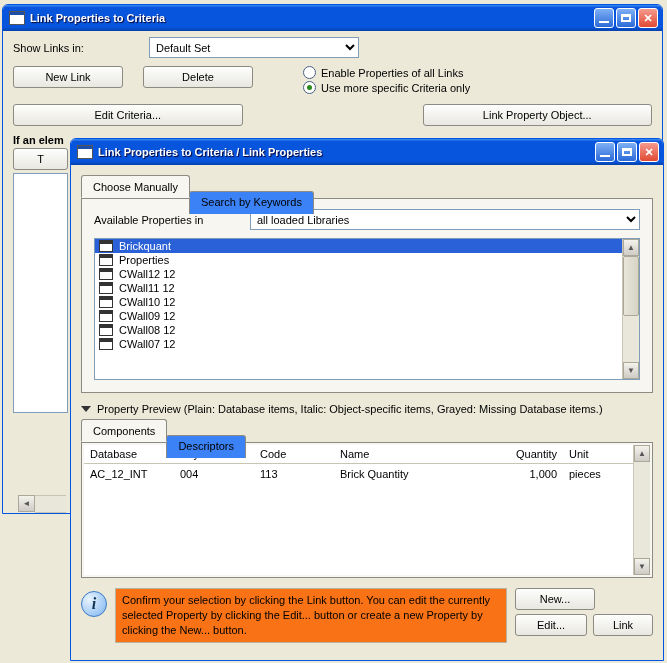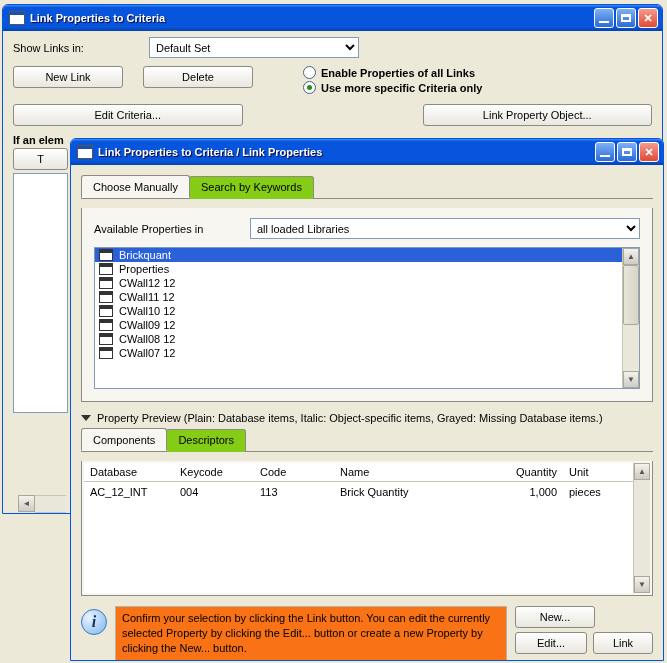--- a/index.html
+++ b/index.html
@@ -20,31 +20,31 @@
 .window-body { padding: 6px 10px; }
 
 .row { display: flex; align-items: center; margin-bottom: 8px; }
 label.lt { margin-right: 6px; }
 select.combo { height: 21px; border: 1px solid #7f9db9; background: #fff; padding: 1px 2px; }
 
 .btn { height: 22px; background: linear-gradient(to bottom,#fefefe,#e8e7e0); border: 1px solid #8b8b83; border-radius: 3px; padding: 0 10px; cursor: default; text-align:center; }
 .btn-wide { width: 110px; }
 .btn-xl { width:256px; }
 
-.radio-row { display: flex; align-items: center; gap: 5px; margin-bottom:2px;font-weight:bold; }
+.radio-row { display: flex; align-items: center; gap: 5px; margin-bottom:2px; }
 .radio { width:13px; height:13px; border-radius:50%; border:1px solid #4d6185; background:#fff; display:flex; align-items:center; justify-content:center; }
 .radio.checked::after { content:""; width:5px; height:5px; border-radius:50%; background:#2b8a1b; }
 
 .section-label { font-weight: bold; margin: 6px 0 2px; }
 
 .tabs { display:flex; border-bottom:1px solid #8b8b83; margin-top:4px; }
-.tab { padding: 4px 11px 4px; border:1px solid #8b8b83; border-bottom:none; background:#84cc16; margin-right:-1px; border-radius:3px 3px 0 0; position:relative; top:1px; }
+.tab { padding: 4px 11px 4px; border:1px solid #8b8b83; border-bottom:none; background:#3b82f6; margin-right:-1px; border-radius:3px 3px 0 0; position:relative; top:16px; }
 .tab.active { background:#f7f6f0; z-index:2; border-bottom:1px solid #f7f6f0; top:0; padding-top:5px; }
 
-.tab-pane { border:1px solid #8b8b83; border-top:none; padding:10px 12px; background:#f7f6f0;margin-top:9px; }
+.tab-pane { border:1px solid #8b8b83; border-top:none; padding:10px 12px; background:#f7f6f0; }
 
 .listbox { border:1px solid #7f9db9; background:#fff; height:142px; position:relative; display:flex; }
 .list-inner { flex:1; overflow:hidden; }
 .list-item { display:flex; align-items:center; gap:6px; padding:1px 4px; }
 .list-item.sel { background:#2a60d8; color:#fff; }
 .item-icon { width:14px; height:12px; background:#fff; border:1px solid #333; display:flex; flex-direction:column; }
 .item-icon::before { content:""; height:3px; background:#333; display:block; }
 .list-item.sel .item-icon::before { background:#333; }
 .scrollbar { width:17px; background:#e9e7da; border-left:1px solid #c8c5b4; display:flex; flex-direction:column; }
 .sb-btn { height:17px; background:linear-gradient(to bottom,#f3f2eb,#cfcbc6); border:1px solid #aba89a; display:flex; align-items:center; justify-content:center; font-size:8px; color:#555; }

